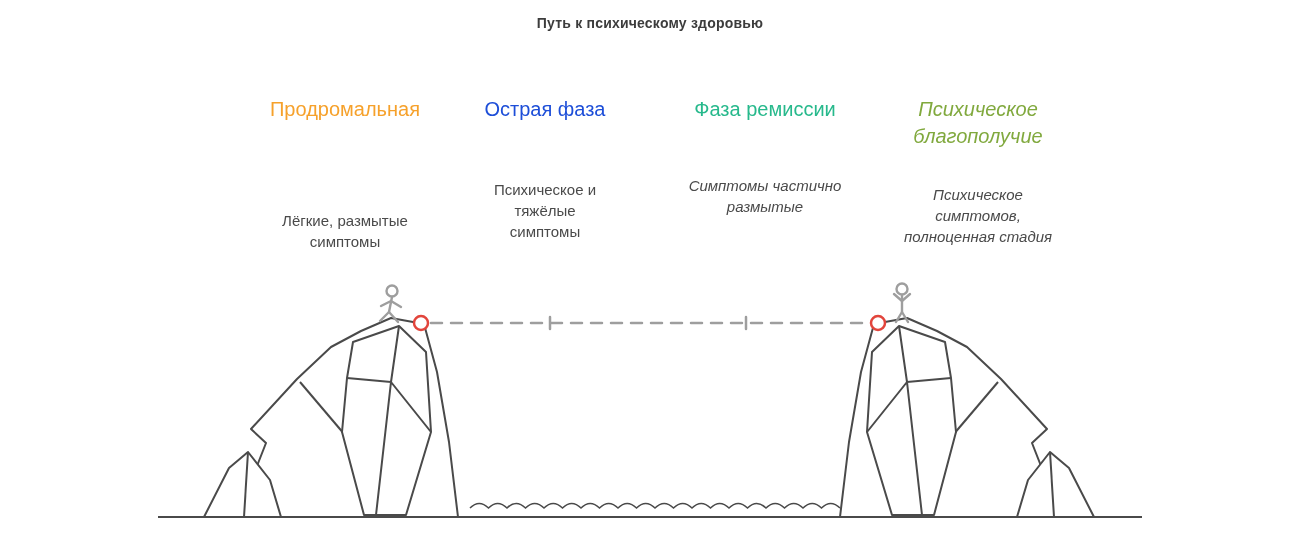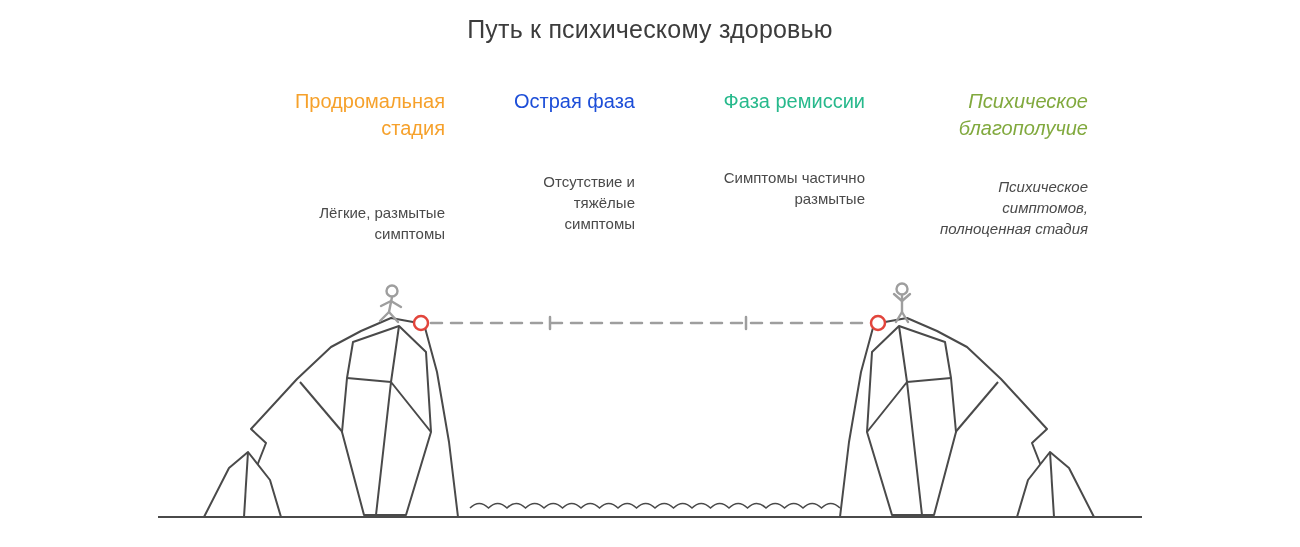--- a/index.html
+++ b/index.html
@@ -11,84 +11,83 @@
     background: #ffffff;
     font-family: "Liberation Sans", "DejaVu Sans", sans-serif;
     overflow: hidden;
   }
   .title {
     position: absolute;
     top: 15px;
     left: 0;
     width: 100%;
     text-align: center;
-    font-size: 25px;
-    font-weight: normal;
+    font-size: 14px;
+    font-weight: bold;
     color: #3C3C3C;
     letter-spacing: 0.2px;
   }
   .stage {
     position: absolute;
-    top: 88px;
-    text-align: right;
+    top: 96px;
+    text-align: center;
   }
   .stage-label {
     font-size: 20px;
     line-height: 27px;
     font-weight: 400;
   }
   .stage-desc {
     position: absolute;
     left: 0;
     width: 100%;
     font-size: 15px;
     line-height: 21px;
     color: #4A4A4A;
   }
   .line { display: block; }
   .stage-1 { left: 245px; width: 200px; }
   .stage-1 .stage-desc { top: 99px; margin-top: 15px; }
   .stage-2 { left: 455px; width: 180px; }
   .stage-2 .stage-desc { top: 83px; }
   .stage-3 { left: 665px; width: 200px; }
-  .stage-3 .stage-desc { top: 79px; }
+  .stage-3 .stage-desc { top: 79px; font-style: italic; }
   .stage-4 { left: 868px; width: 220px; font-style: italic; }
   .stage-4 .stage-desc { top: 88px; }
   .illustration {
     position: absolute;
     top: 0;
     left: 0;
     width: 1300px;
     height: 547px;
   }
 </style>
 </head>
 <body>
 
 <div class="canvas">
 
   <h1 class="title">Путь к психическому здоровью</h1>
 
   <div class="stage stage-1">
     <div class="stage-label" style="color: rgb(246, 161, 43);">
       <span class="line">Продромальная</span>
-      <span class="line">стадия</span>
     </div>
     <div class="stage-desc">
       <span class="line">Лёгкие, размытые</span>
       <span class="line">симптомы</span>
     </div>
   </div>
 
   <div class="stage stage-2">
     <div class="stage-label" style="color: #1d4ed8;">
       <span class="line">Острая фаза</span>
     </div>
     <div class="stage-desc">
-      <span class="line">Отсутствие и</span>
+      <span class="line">Психическое и</span>
       <span class="line">тяжёлые</span>
       <span class="line">симптомы</span>
     </div>
   </div>
 
   <div class="stage stage-3">
     <div class="stage-label" style="color: rgb(39, 185, 140);">
       <span class="line">Фаза ремиссии</span>
     </div>
     <div class="stage-desc">

